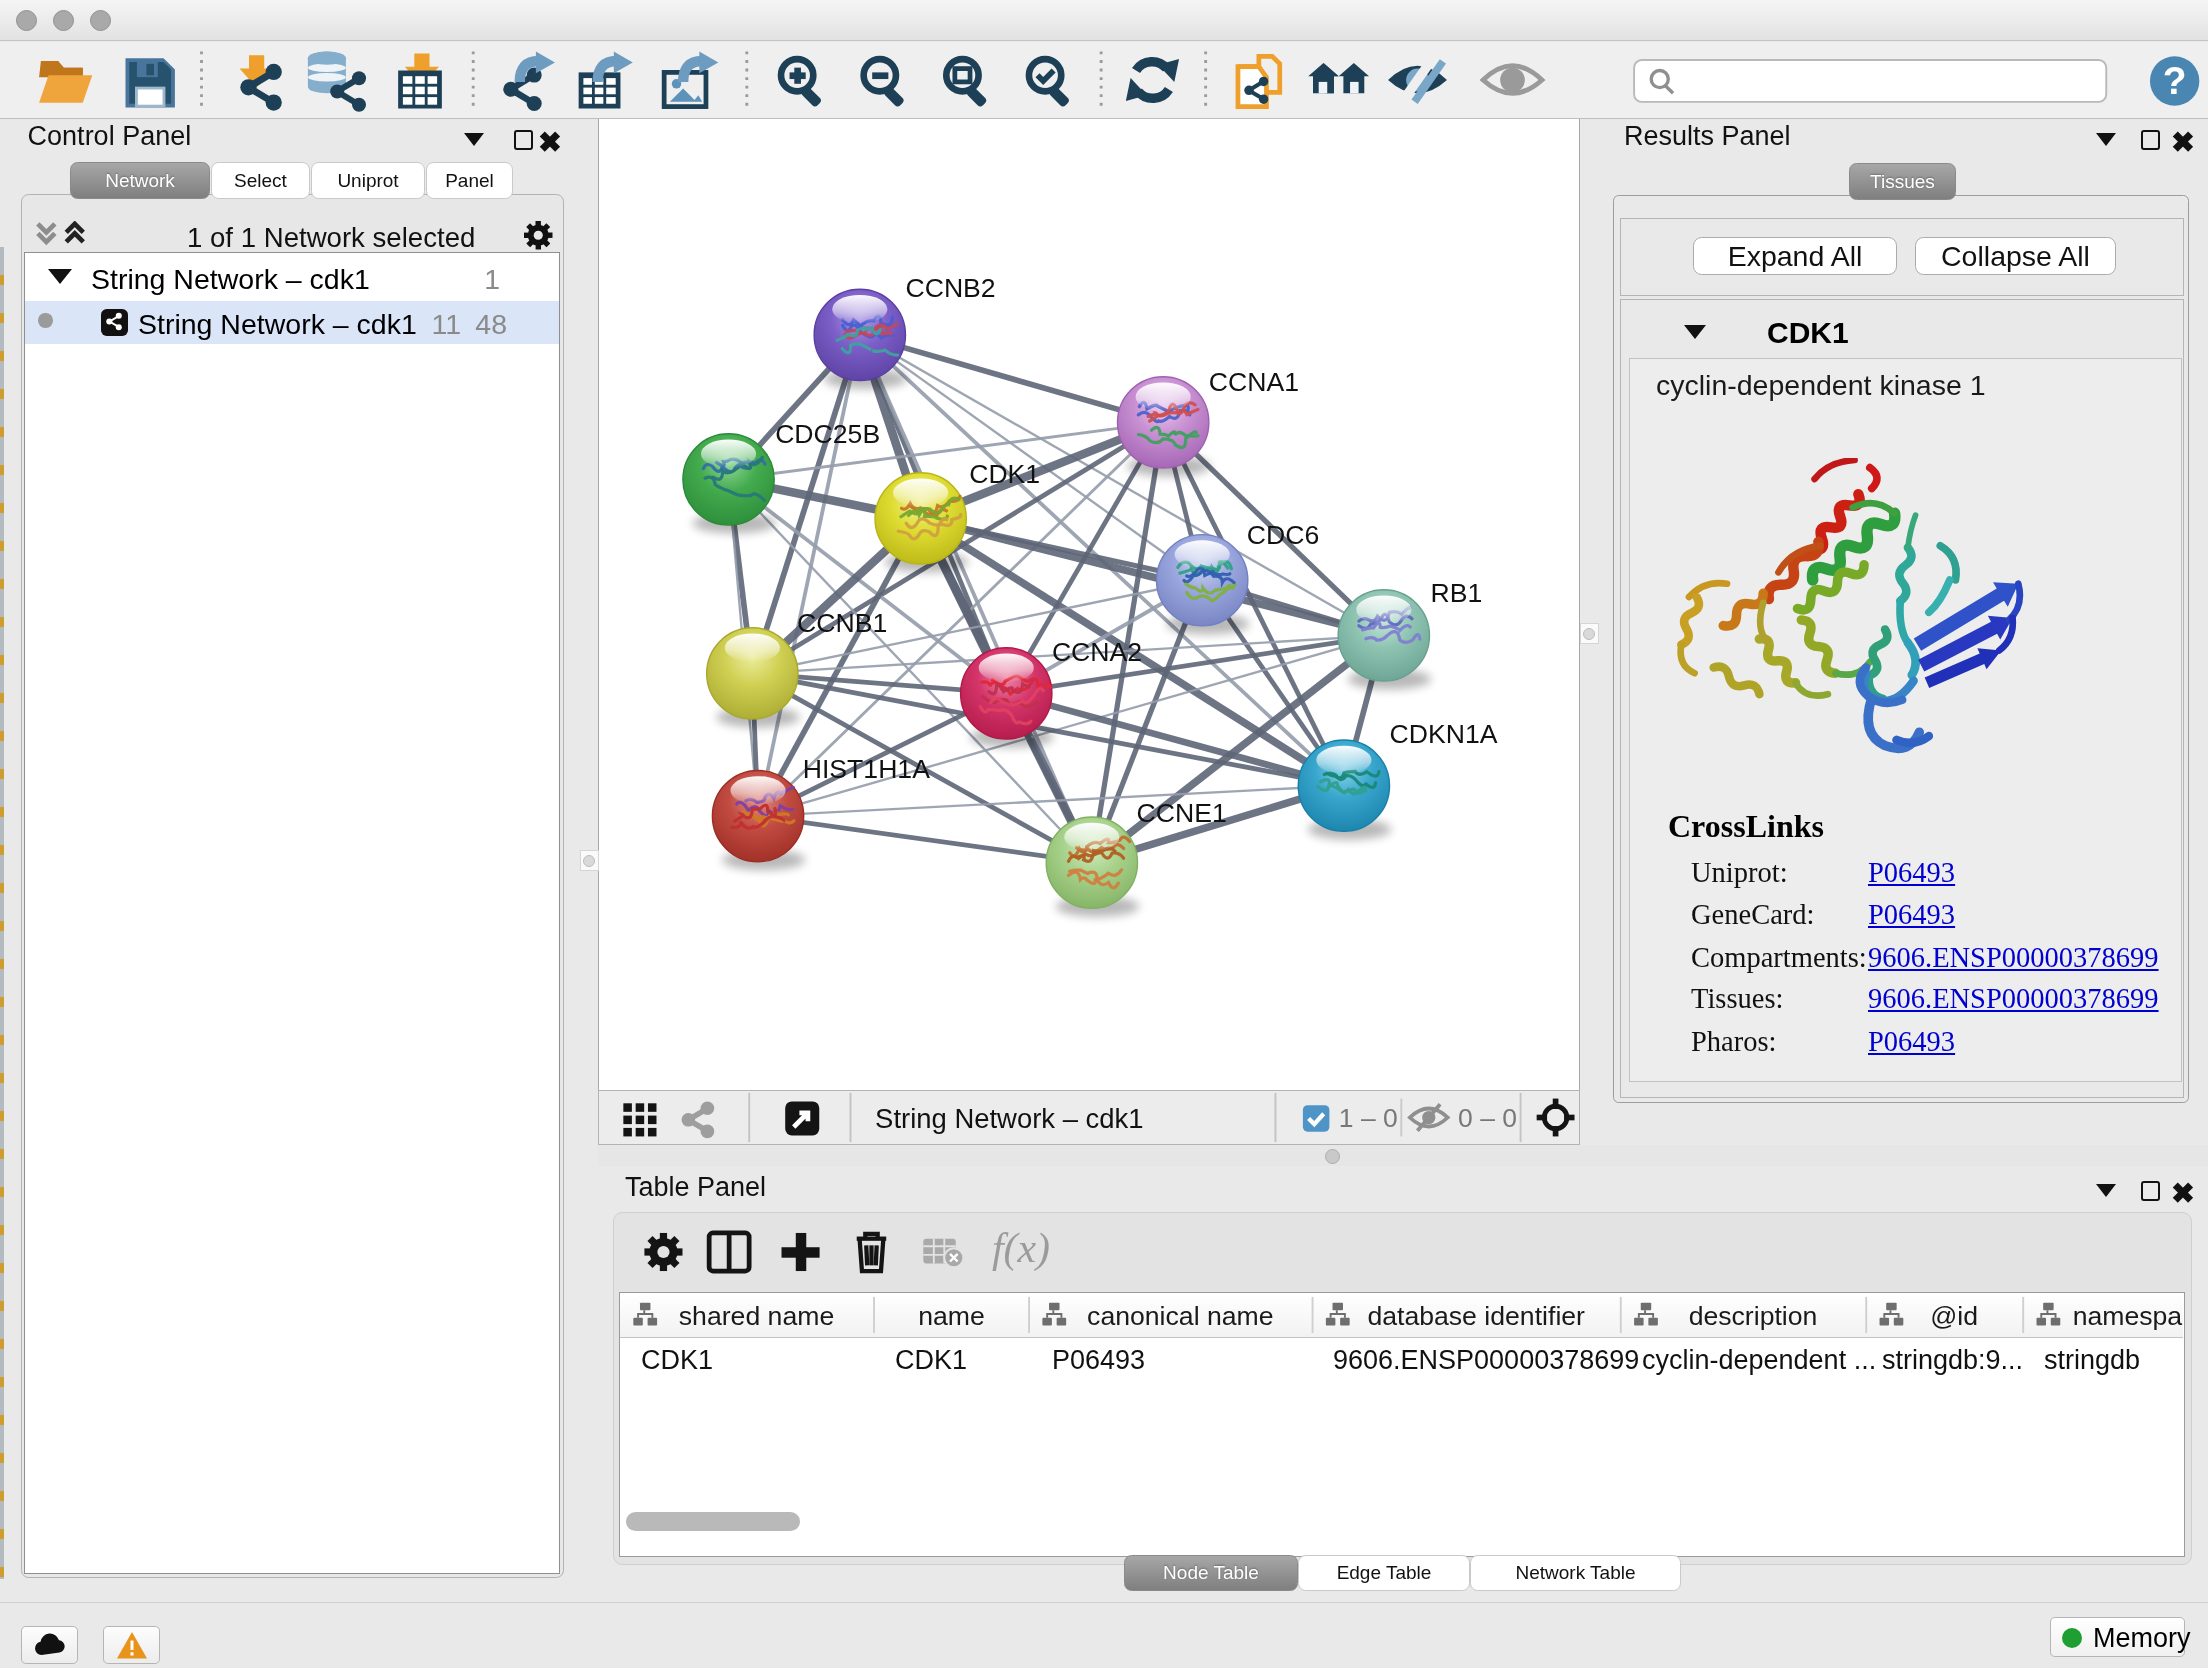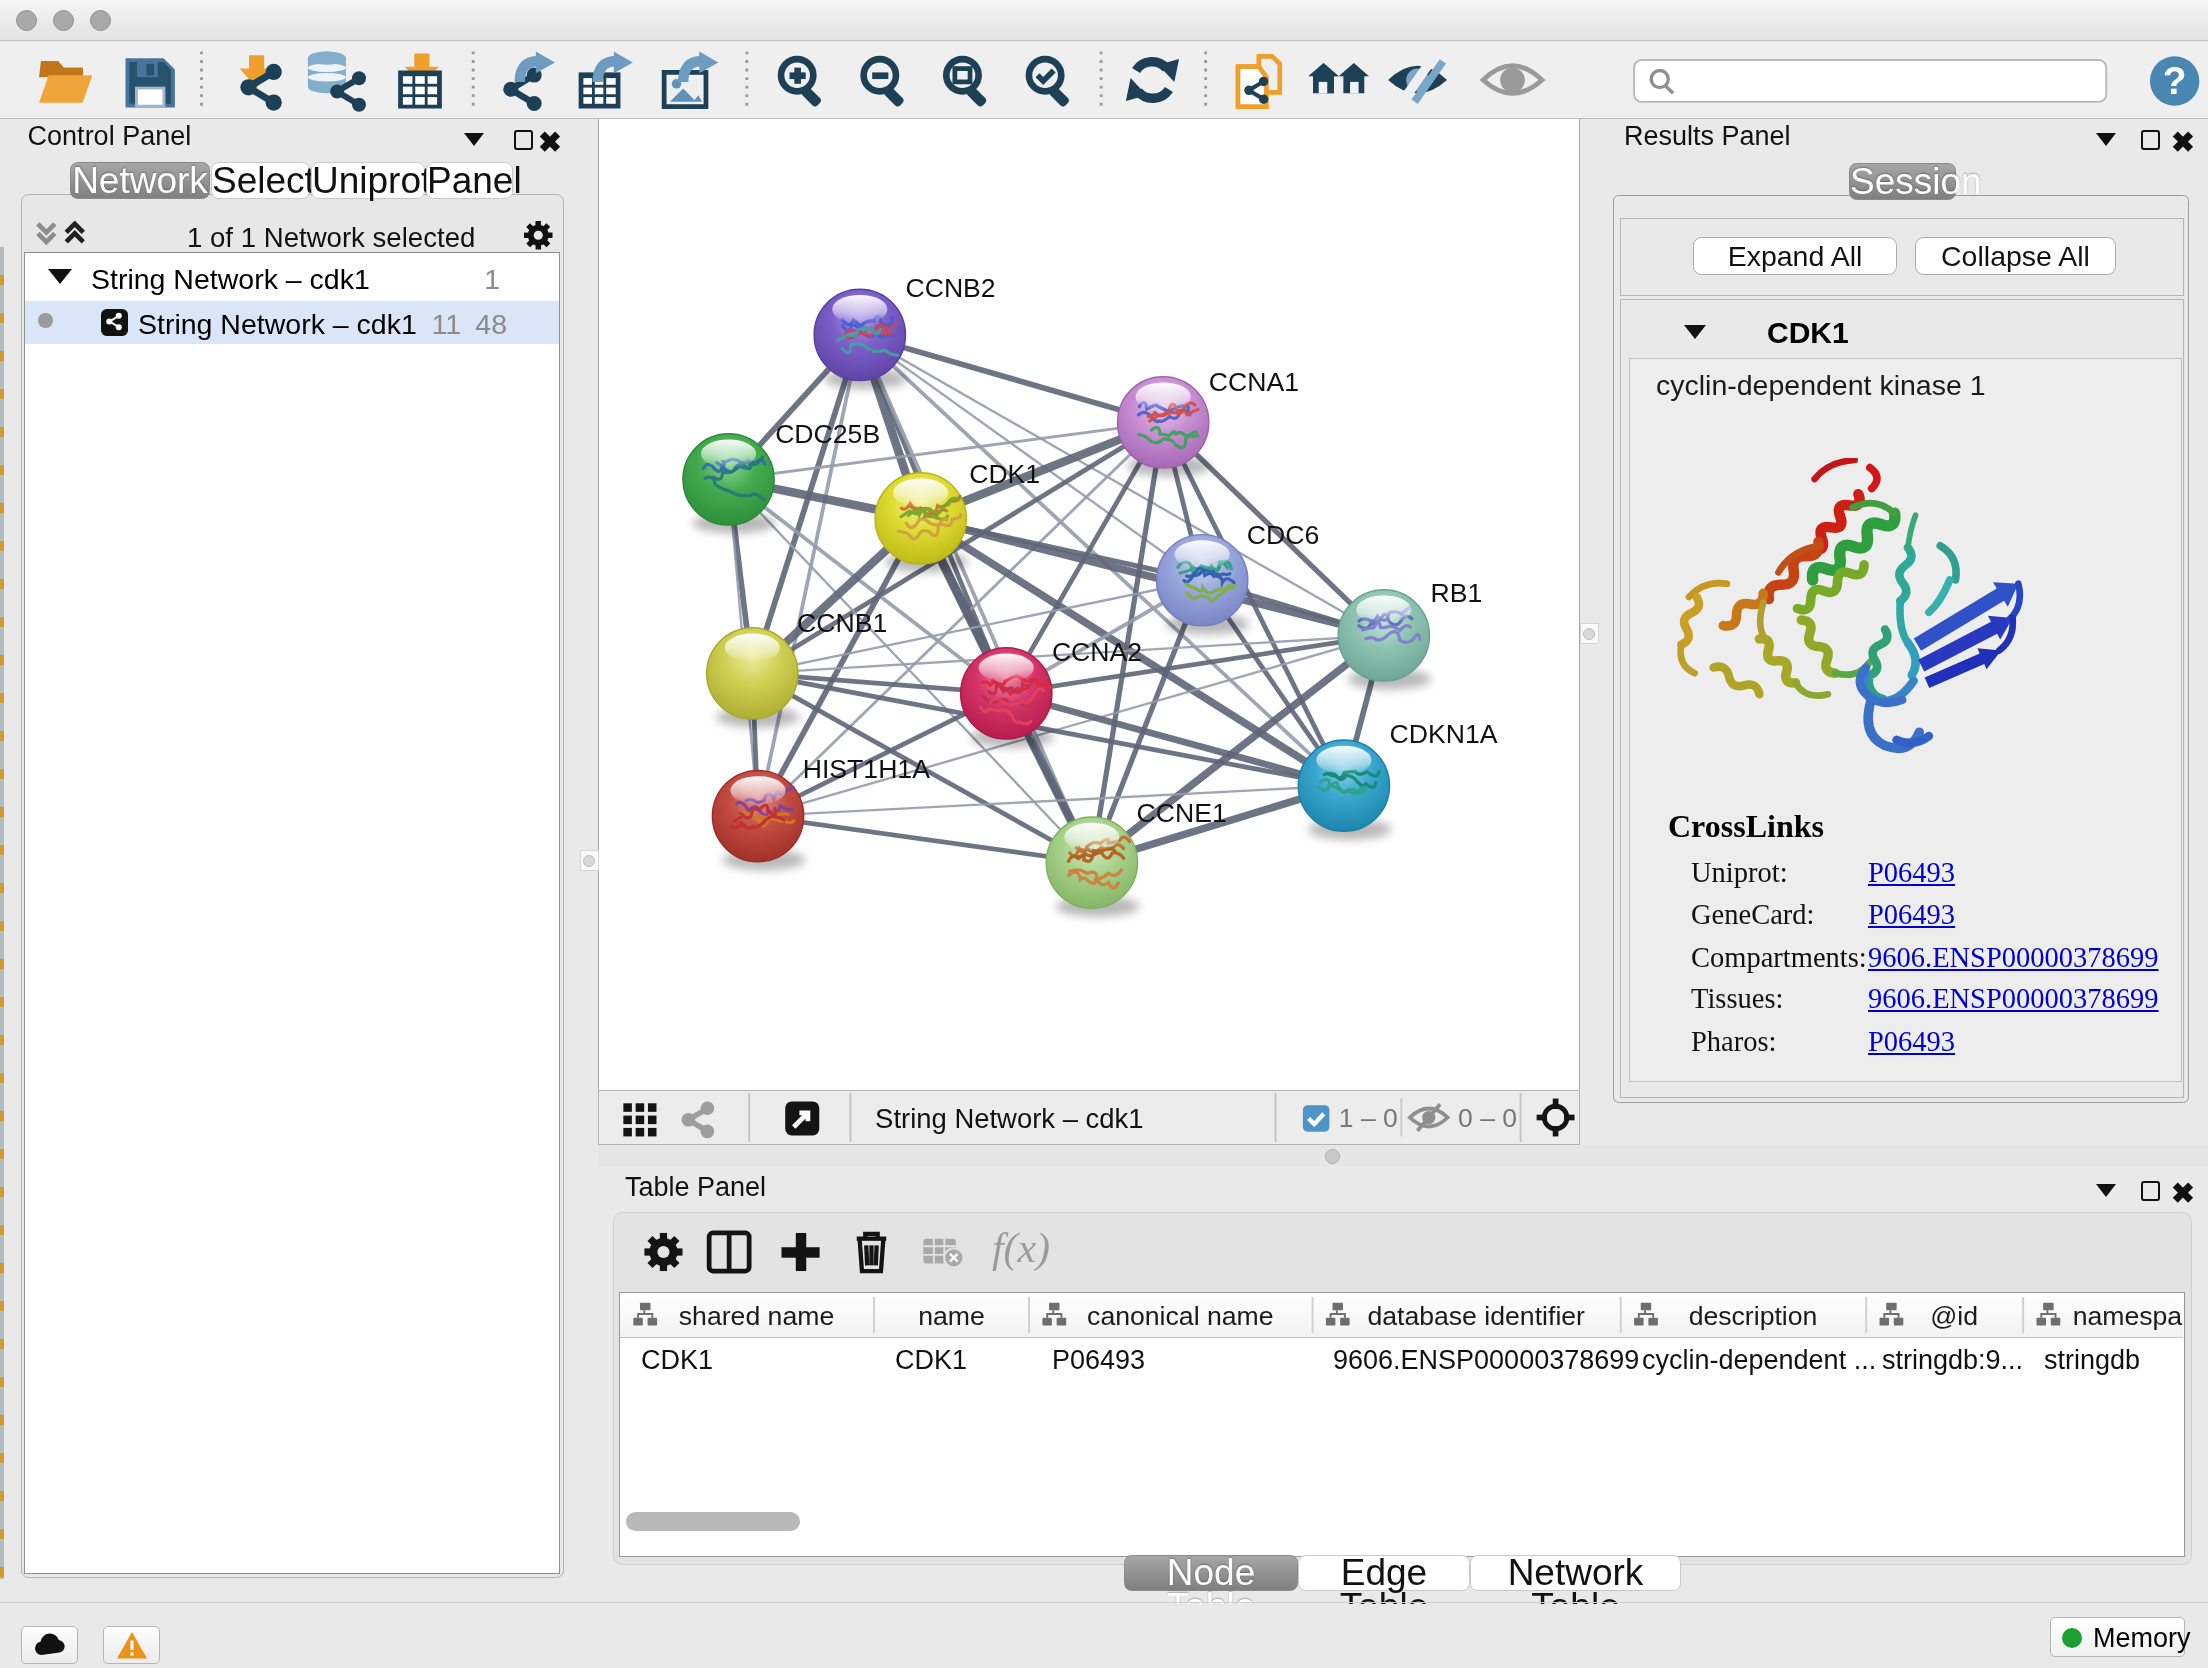--- a/index.html
+++ b/index.html
@@ -14,21 +14,21 @@
 #content{position:absolute;left:0;top:0;width:2208px;height:1668px;}
 
 .ptitle{position:absolute;font-size:27px;color:#111;}
 .ptri{position:absolute;width:0;height:0;border-left:10.5px solid transparent;
 border-right:10.5px solid transparent;border-top:13.3px solid #111;}
 .psq{position:absolute;width:15px;height:16px;border:2.9px solid #111;border-radius:2.9px;}
 .px{position:absolute;font-size:28.5px;font-weight:bold;color:#111;line-height:19px;}
 
 .tab{position:absolute;height:37px;border-radius:7.6px;background:#fff;
 border:1px solid #c9c9c9;box-sizing:border-box;text-align:center;
-font-size:37px;color:#111;line-height:35px;}
+font-size:19px;color:#111;line-height:35px;}
 .tabsel{background:linear-gradient(#a7a7a7,#7f7f7f);color:#fff;border:1px solid #8a8a8a;
 text-shadow:0 -1px 1.9px rgba(0,0,0,.3);}
 
 #cpbox{position:absolute;left:21px;top:194px;width:541px;height:1382px;
 background:#e7e7e7;border:1px solid #b2b2b2;border-radius:7.6px;}
 #cptree{position:absolute;left:24px;top:252px;width:536px;height:1322px;
 background:#fff;border:1.9px solid #8f8f8f;box-sizing:border-box;}
 
 #rpbox{position:absolute;left:1613px;top:195px;width:574px;height:906px;
 background:#e9e9e9;border:1px solid #9d9d9d;border-radius:5.7px;}
@@ -562,21 +562,21 @@
  <div style="position:absolute;left:1583px;top:628px;width:12.4px;height:12.4px;border-radius:50%;background:#d9d9d9;border:1px solid #bdbdbd;box-sizing:border-box;"></div>
  <div id="splitband" style="position:absolute;left:598px;top:1145px;width:1610px;height:21px;background:#e6e6e6;">
    <div style="position:absolute;left:727px;top:3.8px;width:13.3px;height:13.3px;border-radius:50%;background:#c9c9c9;border:1px solid #adadad;"></div>
  </div>
 
  <div class="ptitle" style="left:1624px;top:121px;">Results Panel</div>
  <div class="ptri" style="left:2096px;top:133px;"></div>
  <div class="psq" style="left:2141px;top:130px;"></div>
  <div class="px" style="left:2171px;top:133px;">✖</div>
  <div id="rpbox"></div>
- <div class="tab tabsel" style="left:1849px;top:163px;width:107px;">Session</div>
+ <div class="tab tabsel" style="left:1849px;top:163px;width:107px;">Tissues</div>
  <div style="position:absolute;left:1620px;top:218px;width:564px;height:78px;background:#e9e9e9;border:1px solid #b5b5b5;box-sizing:border-box;"></div>
  <div class="btn" style="left:1693px;top:237px;width:204px;">Expand All</div>
  <div class="btn" style="left:1915px;top:237px;width:201px;">Collapse All</div>
  <div style="position:absolute;left:1620px;top:299px;width:564px;height:799px;background:#e9e9e9;border:1px solid #b5b5b5;box-sizing:border-box;"></div>
  <div class="ptri" style="left:1684px;top:325px;border-left-width:11.4px;border-right-width:11.4px;border-top-width:14.3px;"></div>
  <div style="position:absolute;left:1767px;top:316px;font-size:30px;font-weight:bold;">CDK1</div>
  <div id="rpcontent" style="position:absolute;left:1629px;top:358px;width:553px;height:724px;background:#ededed;border:1px solid #c2c2c2;box-sizing:border-box;">
    <div style="position:absolute;left:26px;top:9.5px;font-size:28.5px;color:#1a1a1a;">cyclin-dependent kinase 1</div>
    <svg id="protein" style="position:absolute;left:38px;top:99px;" width="357" height="301" viewBox="0 0 375 316">
         <path d="M212 10 q14 10 2 22" fill="none" stroke="#d01818" stroke-width="8" stroke-linecap="round"></path>

